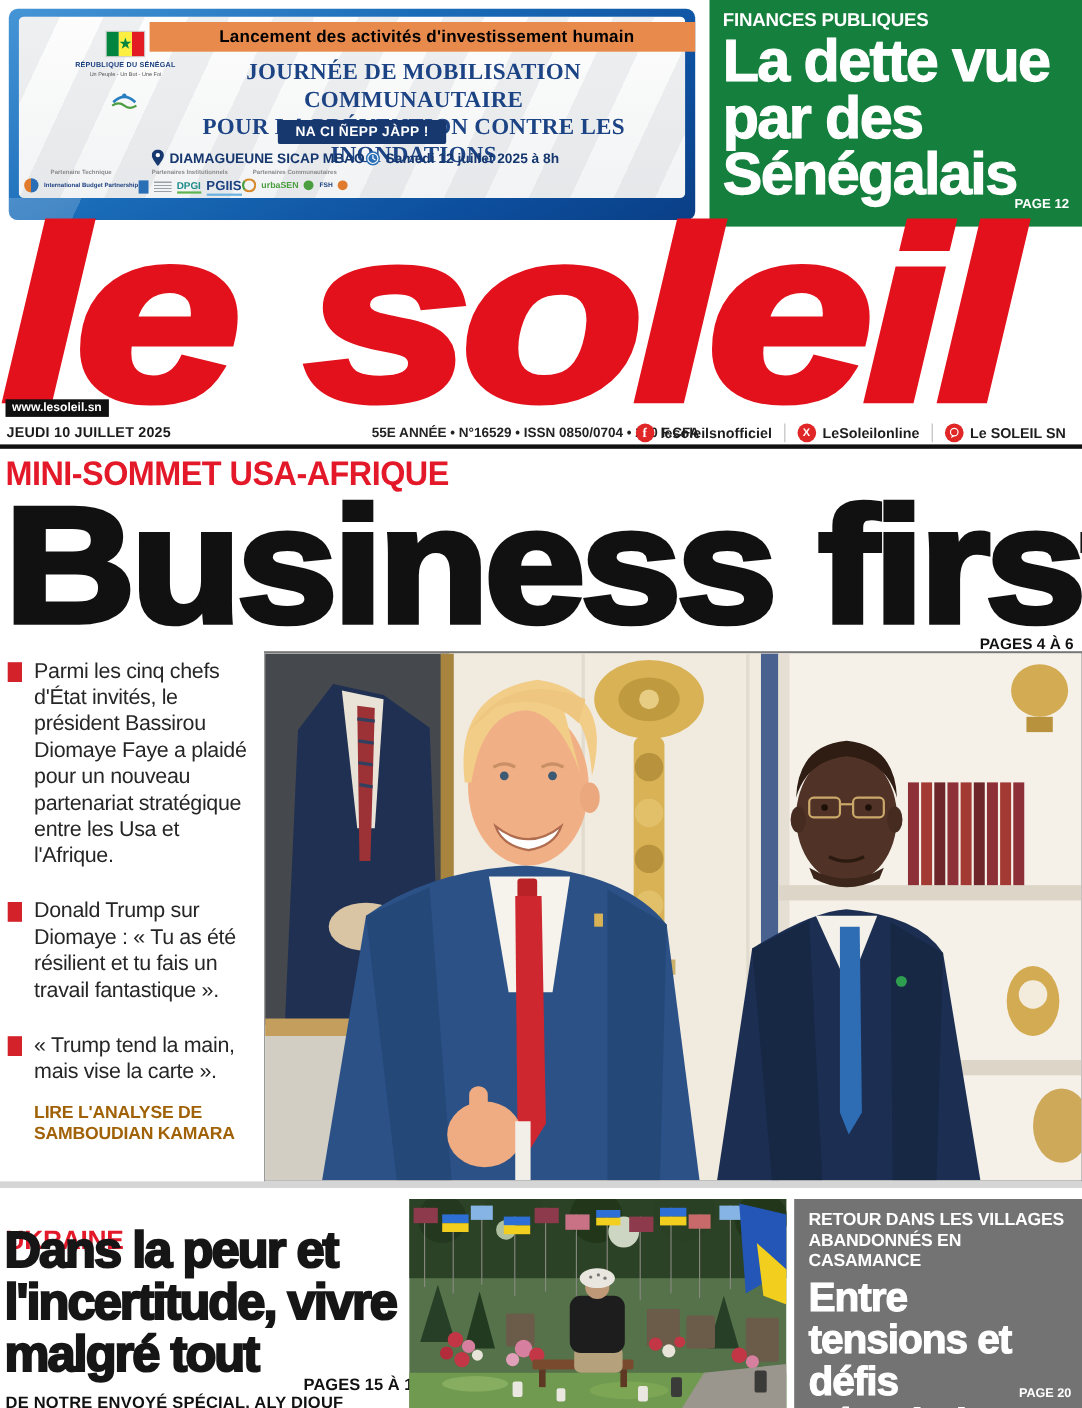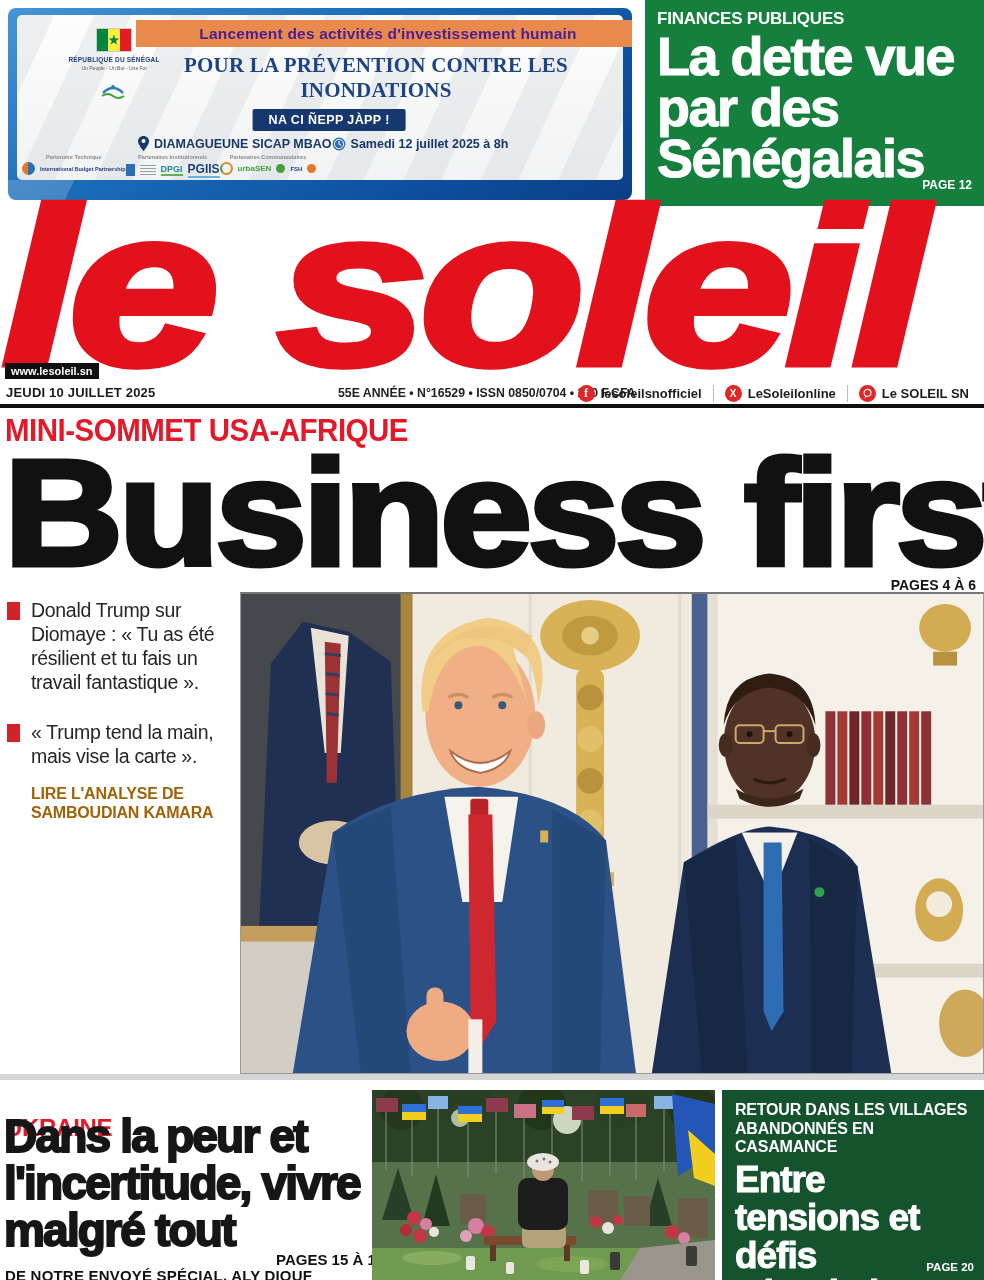--- a/index.html
+++ b/index.html
@@ -26,21 +26,21 @@
     background:linear-gradient(115deg, rgba(255,255,255,.18) 0 60px, rgba(255,255,255,0) 60px 130px); }
   .ad-flag { position:absolute; left:88px; top:20px; width:36px; height:24px; display:flex; border:1px solid #ccc; }
   .ad-flag i { flex:1; } .ad-flag .g{background:#00853f}.ad-flag .j{background:#fdef42;position:relative}.ad-flag .r{background:#e31b23}
   .ad-flag .j b{position:absolute;left:50%;top:50%;transform:translate(-50%,-54%);color:#00853f;font-size:12px;line-height:1;font-style:normal}
   .ad-republic { position:absolute; left:40px; top:48px; width:132px; text-align:center;
     font-size:6.5px; font-weight:700; color:#1c4080; letter-spacing:.2px; }
   .ad-motto { position:absolute; left:40px; top:57px; width:132px; text-align:center; font-size:5px; color:#555; }
   .ad-minlogo { position:absolute; left:92px; top:70px; }
   .ad-orange {
     position:absolute; left:128px; top:12px; width:504px; height:27px;
-    background:#e98a4d; color:#4c1d95; font-weight:700; font-size:15.5px;
+    background:#e98a4d; color:#000000; font-weight:700; font-size:15.5px;
     display:flex; align-items:center; justify-content:center; letter-spacing:.2px;
   }
   .ad-title { position:absolute; left:120px; right:8px; top:45px; text-align:center;
     font-family:"Liberation Serif", serif; font-weight:700; color:#1c4384;
     font-size:21px; line-height:25px; letter-spacing:.2px; }
   .ad-badge {
     position:absolute; left:50%; top:101px; transform:translateX(-44%);
     background:#16386f; color:#fff; font-size:12.5px; font-weight:700;
     padding:4px 16px; border-radius:2px; letter-spacing:.4px;
   }
@@ -112,21 +112,21 @@
   
   .grey-rule { position:absolute; left:0; top:1074px; width:984px; height:6px; background:#d5d5d5; }
   .kicker-ukr { position:absolute; left:5px; top:1086px; font-size:24px; font-weight:700; color:#e3192a; letter-spacing:-.3px;margin-top:28px; }
   .headline-ukr { position:absolute; left:4px; top:1113px; width:374px; font-size:46px; line-height:47px;
     font-weight:700; color:#161616; -webkit-text-stroke:2px #161616; letter-spacing:-1.8px; }
   .pages-ukr { position:absolute; left:260px; top:1251px; font-size:15px; font-weight:800; color:#111;padding-left:16px; }
   .byline-ukr { position:absolute; left:5px; top:1267px; font-size:15px; font-weight:800; color:#111; letter-spacing:.2px; }
   .ukr-photo { position:absolute; left:372px; top:1090px; width:343px; height:190px; }
   .ukr-photo svg { display:block; width:100%; height:100%; }
   .casamance { position:absolute; left:722px; top:1090px; width:262px; height:190px;
-    background:#14532d; color:#fff; padding:11px 13px; }
+    background:#737373; color:#fff; padding:11px 13px; }
   .cas-kicker { font-size:16px; line-height:18.5px; font-weight:700; letter-spacing:-.2px; }
   .cas-headline { margin-top:4px; font-size:37px; line-height:38px; font-weight:700;
     letter-spacing:-1px; -webkit-text-stroke:1px #fff; }
   .cas-page { position:absolute; right:10px; bottom:7px; font-size:11.5px; font-weight:700; }
 </style>
 </head>
 <body>
 
 <div class="page">
 
@@ -144,20 +144,21 @@
     <div class="ad-motto">Un Peuple - Un But - Une Foi</div>
     <div class="ad-minlogo">
       <svg width="26" height="26" viewBox="0 0 26 26">
         <path d="M3,15 Q13,5 23,15" fill="none" stroke="#2a7fc0" stroke-width="2.5"></path>
         <path d="M2,18 Q8,14 13,18 Q18,22 24,18" fill="none" stroke="#4a9e3f" stroke-width="2"></path>
         <circle cx="13" cy="9" r="2" fill="#2a7fc0"></circle>
       </svg>
     </div>
     <div class="ad-orange">Lancement des activités d'investissement humain</div>
     <div class="ad-title">
+      <div>JOURNÉE DE MOBILISATION COMMUNAUTAIRE</div>
       <div>POUR LA PRÉVENTION CONTRE LES INONDATIONS</div>
     </div>
     <div class="ad-badge">NA CI ÑEPP JÀPP !</div>
     <div class="ad-info">
       <div class="ad-info-item">
         <svg width="11" height="15" viewBox="0 0 11 15">
           <path d="M5.5,0 C8.5,0 11,2.3 11,5.2 C11,8.6 5.5,15 5.5,15 C5.5,15 0,8.6 0,5.2 C0,2.3 2.5,0 5.5,0 Z" fill="#16386f"></path>
           <circle cx="5.5" cy="5" r="2" fill="#fff"></circle>
         </svg>
         <span>DIAMAGUEUNE SICAP MBAO</span>
@@ -232,20 +233,21 @@
       </span>
     </div>
   </div>
   <div class="black-rule"></div>
 
   <div class="kicker-main">MINI-SOMMET USA-AFRIQUE</div>
   <div class="headline-main">Business first</div>
   <div class="pages-main">PAGES 4 À 6</div>
 
   <div class="left-col">
+    <div class="bullet">Parmi les cinq chefs d'État invités, le président Bassirou Diomaye Faye a plaidé pour un nouveau partenariat stratégique entre les Usa et l'Afrique.</div>
     <div class="bullet">Donald Trump sur Diomaye : « Tu as été résilient et tu fais un travail fantastique ».</div>
     <div class="bullet">« Trump tend la main, mais vise la carte ».</div>
     <div class="analysis">LIRE L'ANALYSE DE SAMBOUDIAN KAMARA</div>
   </div>
 
   <div class="main-photo">
     <svg viewBox="0 0 744 482" preserveAspectRatio="none">
       <rect width="744" height="482" fill="#eae4d8"></rect>
       <rect x="168" width="300" height="482" fill="#f0eadf"></rect>
       <line x1="290" y1="0" x2="290" y2="482" stroke="#e2dccf" stroke-width="3"></line>

